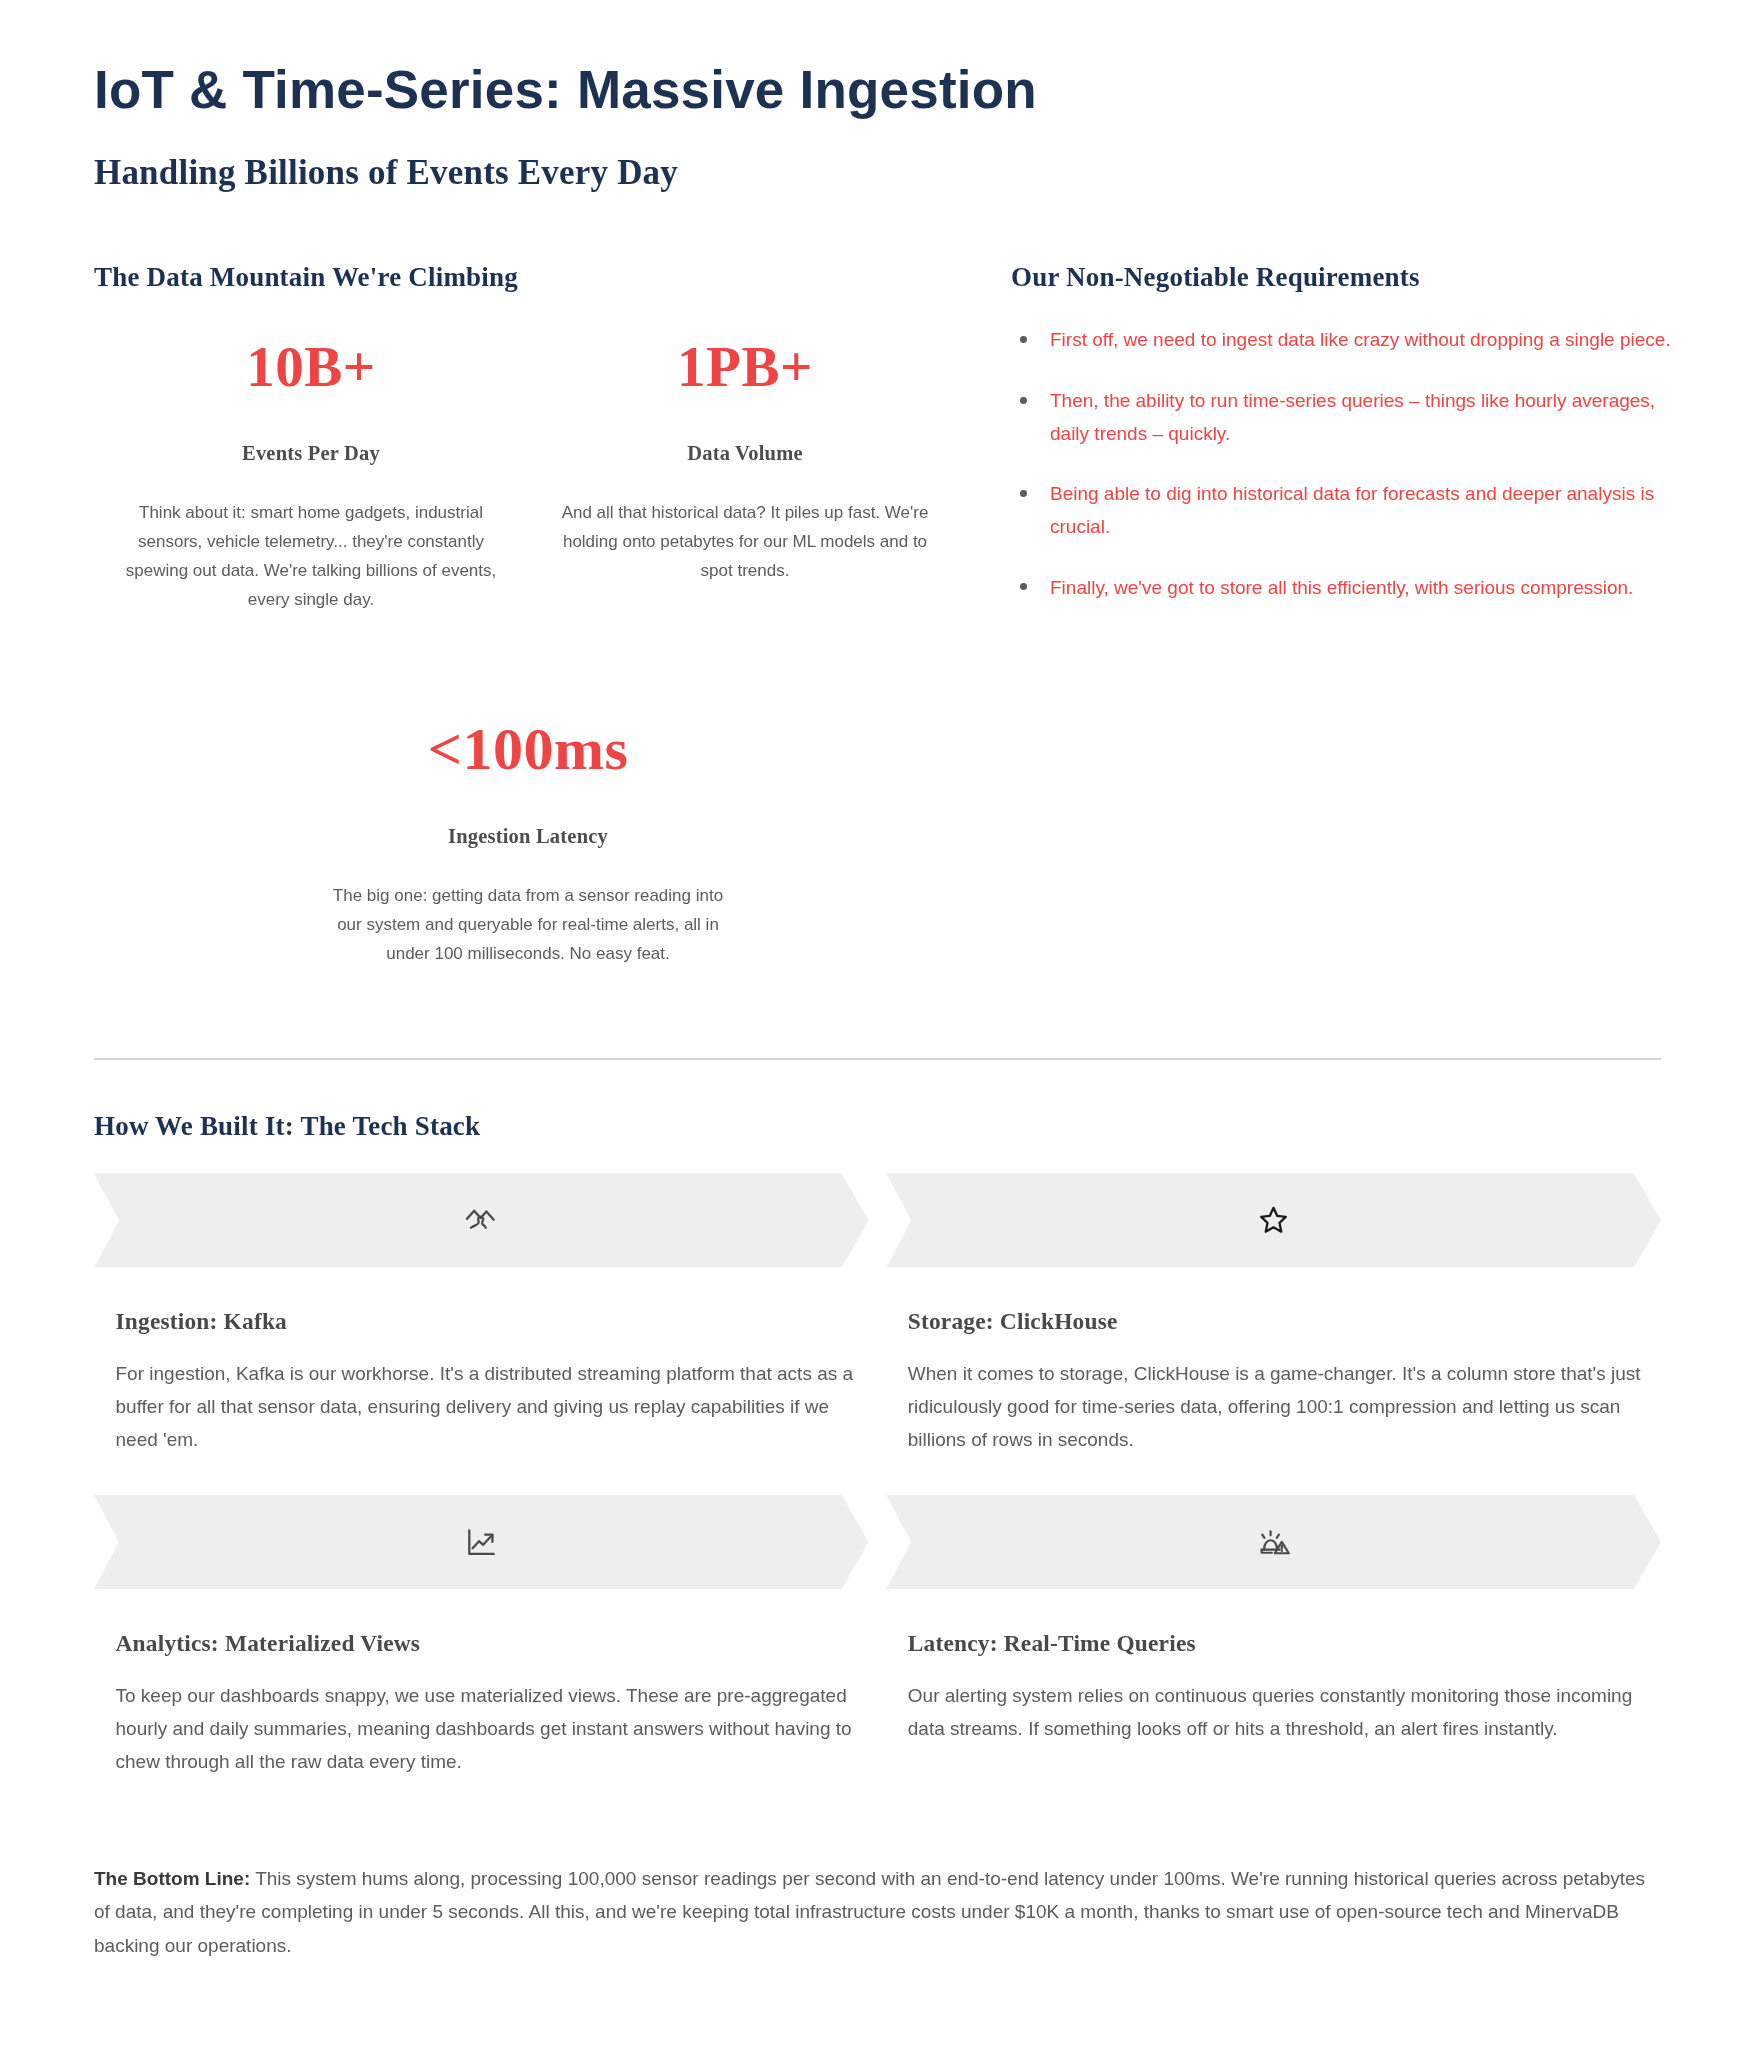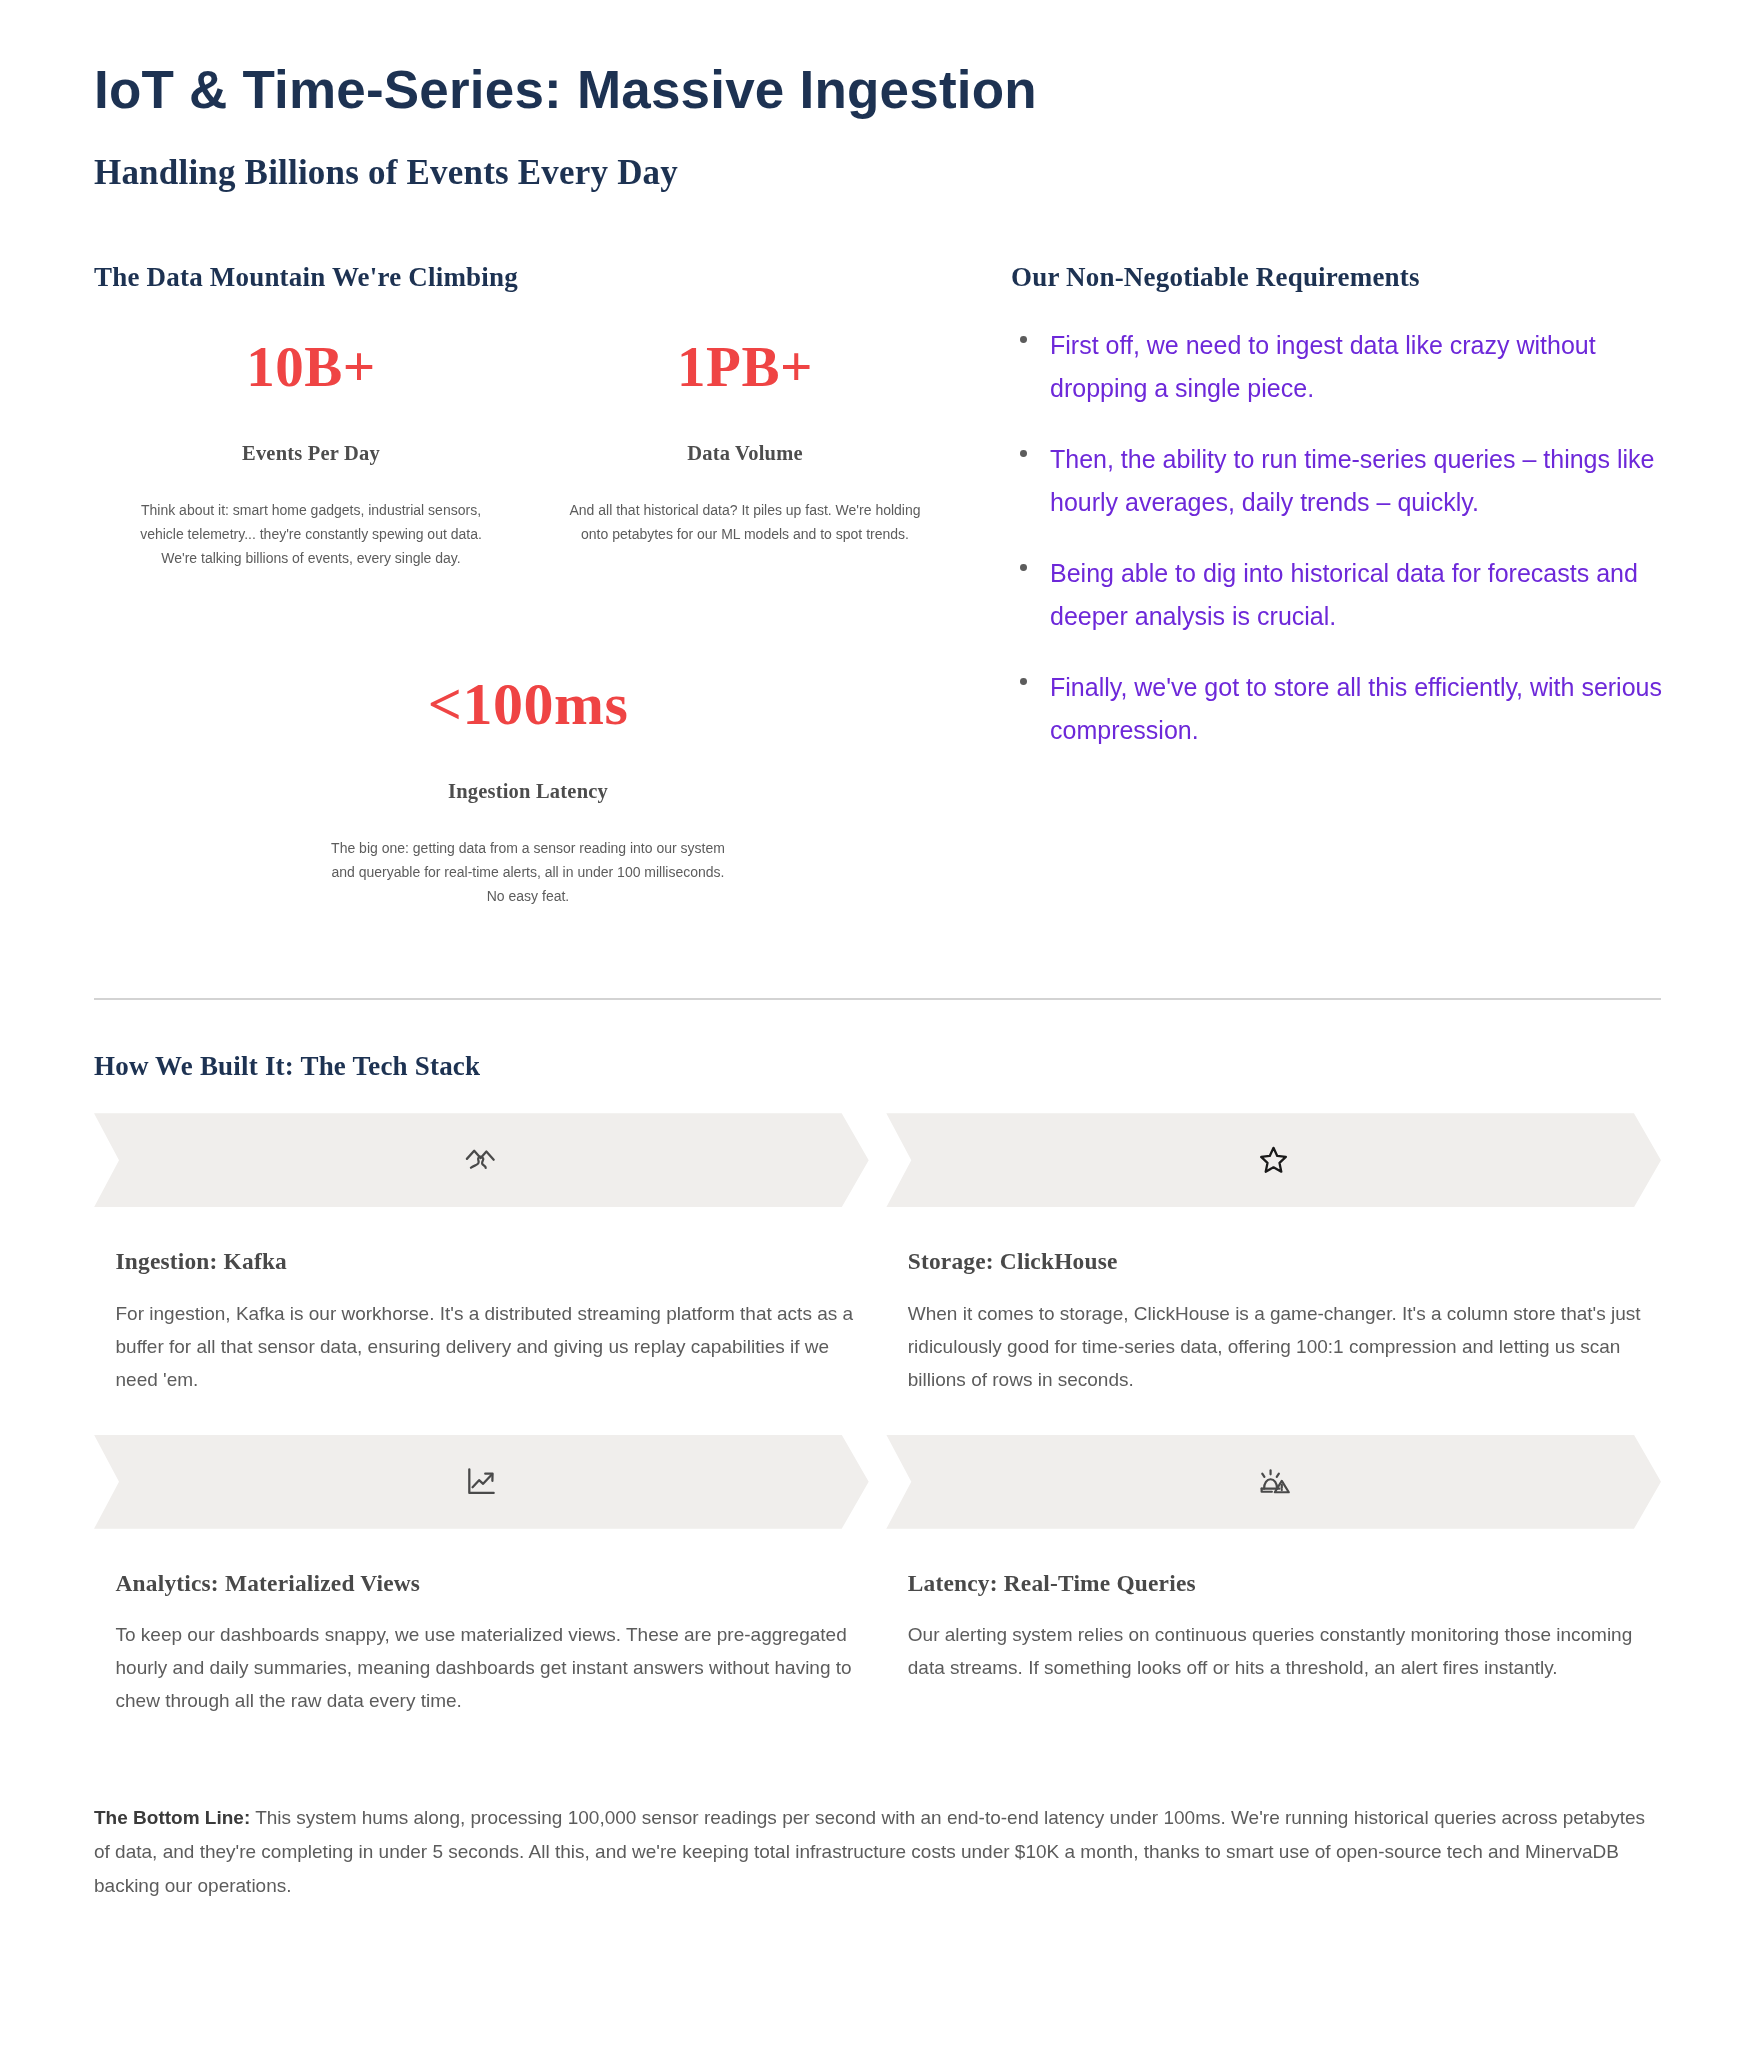--- a/index.html
+++ b/index.html
@@ -84,42 +84,42 @@
   .stat-label {
     font-family: "Liberation Serif", serif;
     font-weight: 700;
     font-size: 20.5px;
     color: #4d4d4d;
     margin: 0 0 33px 0;
     letter-spacing: 0.2px;
   }
   .stat-desc {
     font-family: "Liberation Sans", sans-serif;
-    font-size: 14px;
+    font-size: 17px;
     line-height: 1.72;
     color: #5c5c5c;
     margin: 0 auto;
     max-width: 380px;
   }
   .stat-card.full-span .stat-value { font-size: 60px; }
   .stat-card.full-span .stat-desc { max-width: 410px; }
 
   
   ul.req-list {
     list-style: none;
     margin: 0;
     padding: 0;
   }
   ul.req-list li {
     position: relative;
     padding-left: 39px;
     margin-bottom: 28px;
-    font-size: 25px;
+    font-size: 19px;
     line-height: 1.72;
-    color: #6d28d9;
+    color: #ef4444;
   }
   ul.req-list li:before {
     content: "";
     position: absolute;
     left: 8.8px;
     top: 11.7px;
     width: 6.8px;
     height: 6.8px;
     border-radius: 50%;
     background: #5c5c5c;

